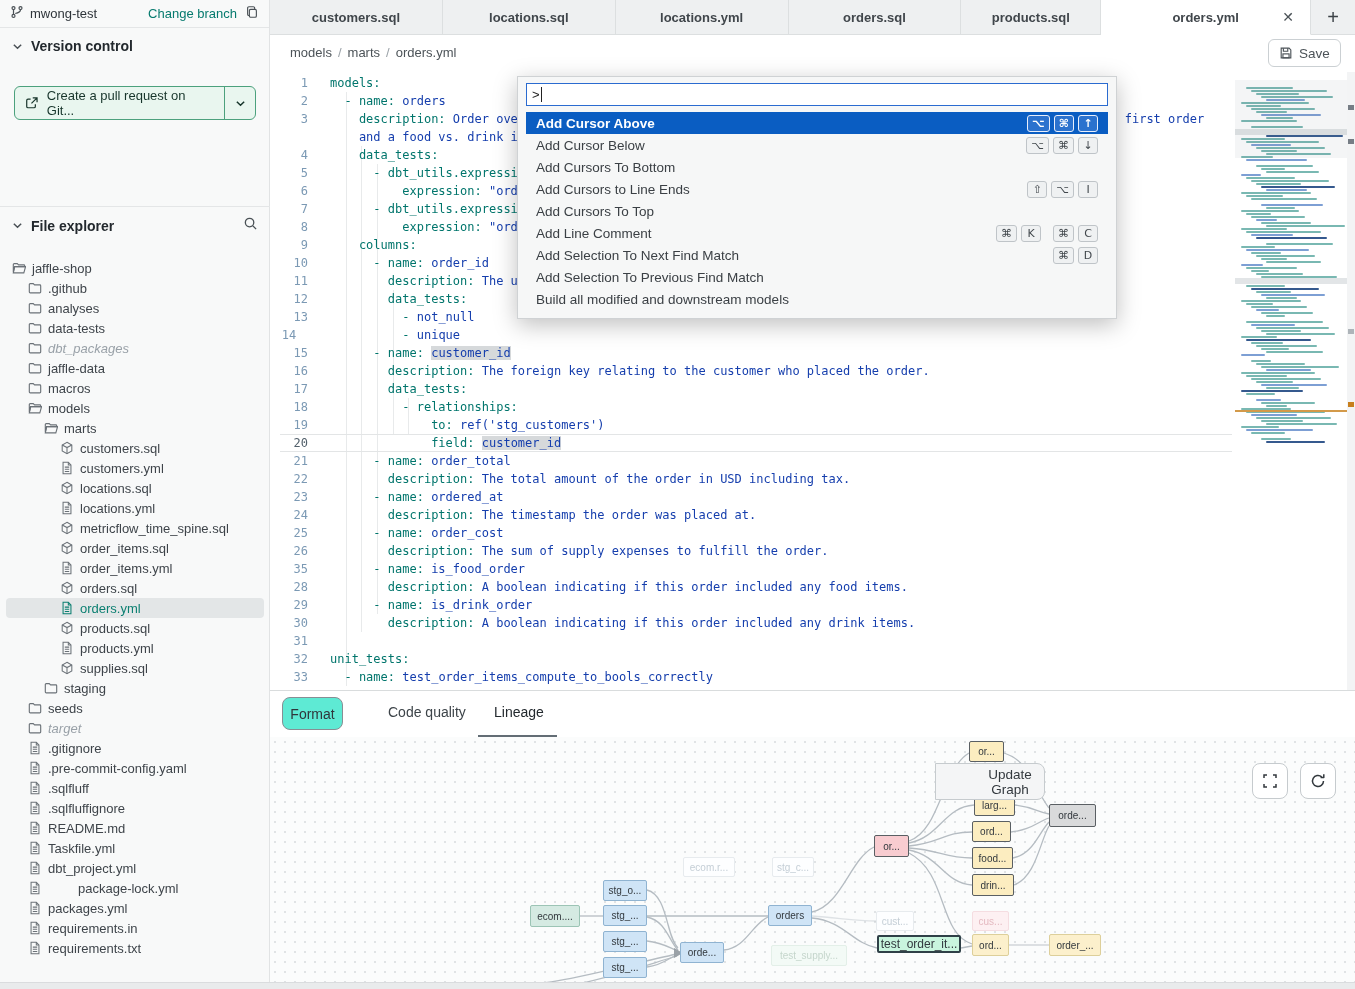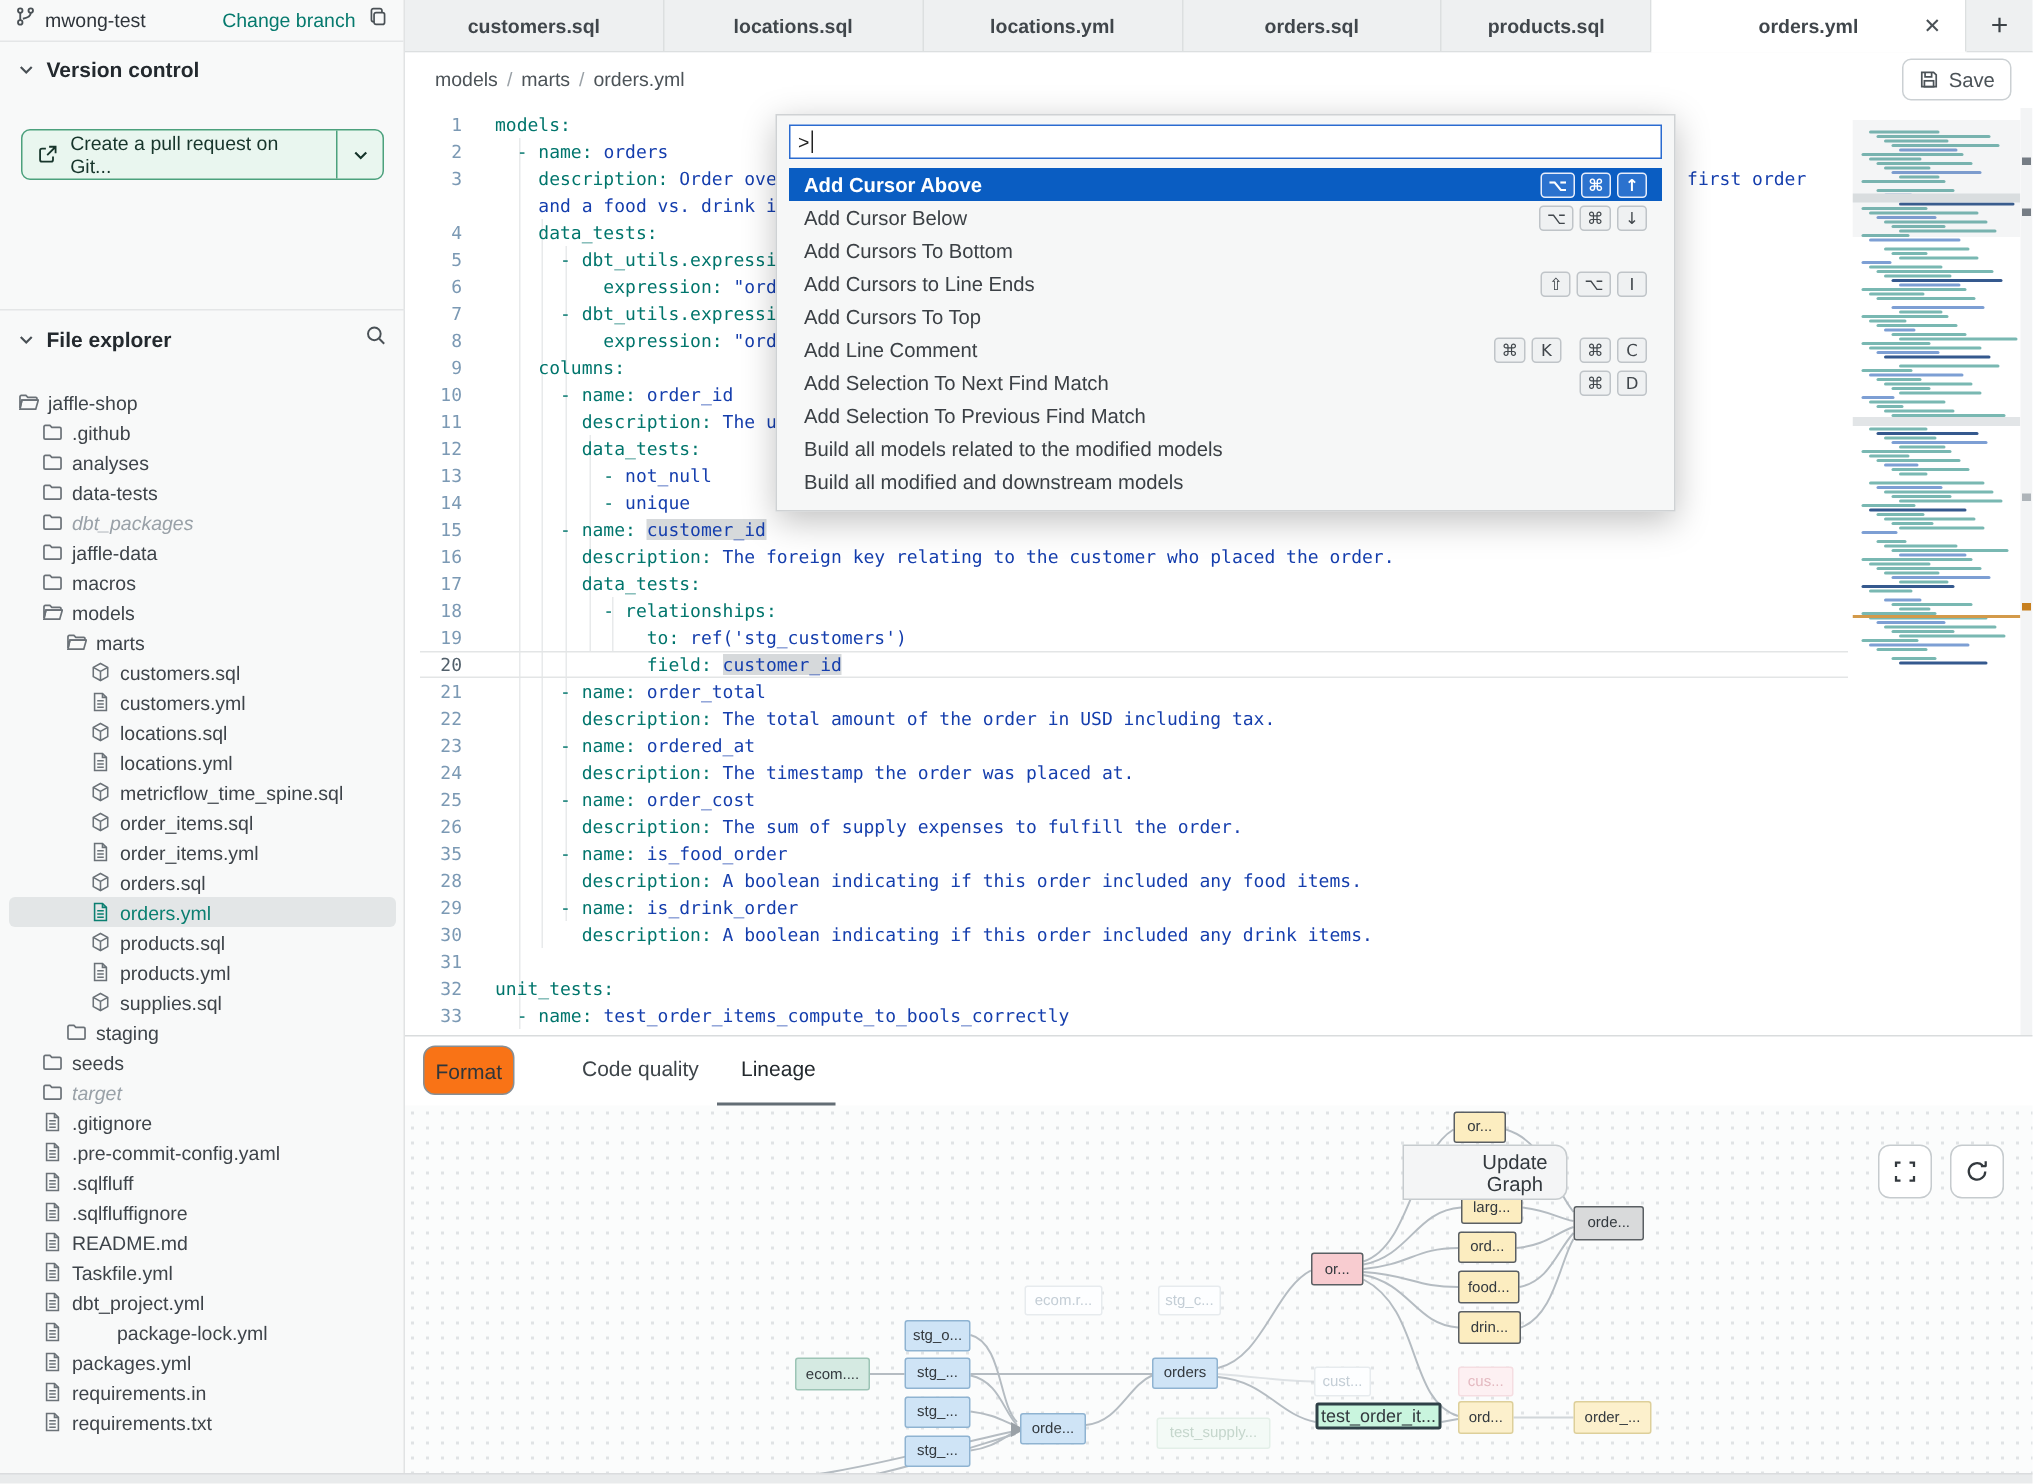--- a/index.html
+++ b/index.html
@@ -84,21 +84,21 @@
   .pal-keys { margin-left:auto; display:flex; gap:4px; align-items:center; }
   .chord { display:flex; gap:4px; margin-left:8px; }
   kbd { min-width:20px; height:17px; padding:0 4px; background:#eff1f2; border:1px solid #bfc4c8;
     border-radius:3px; font-family:"DejaVu Sans", "Liberation Sans", sans-serif; font-size:11px;
     color:#41474c; display:flex; align-items:center; justify-content:center; }
   .pal-row.sel kbd { background:#2b72ce; border-color:#e8eefb; color:#fff; }
 
   
   #panelbar { position:absolute; left:270px; top:690px; width:1085px; height:47px;
     background:#fff; border-top:1px solid #d9dcdd; }
-  #format-btn { position:absolute; left:12px; top:6px; width:61px; height:33px; background:#f97316;
+  #format-btn { position:absolute; left:12px; top:6px; width:61px; height:33px; background:#5eead4;
     border:1px solid #878e94; border-radius:8px; font-size:14px; color:#30363b;
     display:flex; align-items:center; justify-content:center; cursor:pointer; }
   .ptab { position:absolute; top:13px; font-size:14px; color:#3d4449; cursor:pointer; }
   #ptab-underline { position:absolute; left:208px; top:44px; width:79px; height:3px; background:#636d75; }
 
   
   #lineage { position:absolute; left:270px; top:737px; width:1085px; height:245px;
     background:#fbfcfc; background-image:radial-gradient(#e0e3e5 1px, transparent 1px);
     background-size:10px 10px; overflow:hidden; }
   #edges { position:absolute; left:0; top:0; }
@@ -549,21 +549,21 @@
       <div class="gut" style="top: 74px;">4</div>
       <div class="gut" style="top: 92px;">5</div>
       <div class="gut" style="top: 110px;">6</div>
       <div class="gut" style="top: 128px;">7</div>
       <div class="gut" style="top: 146px;">8</div>
       <div class="gut" style="top: 164px;">9</div>
       <div class="gut" style="top: 182px;">10</div>
       <div class="gut" style="top: 200px;">11</div>
       <div class="gut" style="top: 218px;">12</div>
       <div class="gut" style="top: 236px;">13</div>
-      <div class="gut" style="top: 254px;">14</div>
+      <div class="gut" style="top: 254px; text-align: center;">14</div>
       <div class="gut" style="top: 272px;">15</div>
       <div class="gut" style="top: 290px;">16</div>
       <div class="gut" style="top: 308px;">17</div>
       <div class="gut" style="top: 326px;">18</div>
       <div class="gut" style="top: 344px;">19</div>
       <div class="gut cur" style="top: 362px;">20</div>
       <div class="gut" style="top: 380px;">21</div>
       <div class="gut" style="top: 398px;">22</div>
       <div class="gut" style="top: 416px;">23</div>
       <div class="gut" style="top: 434px;">24</div>
@@ -802,24 +802,20 @@
             <kbd>⌘</kbd>
             <kbd>D</kbd>
           </span>
         </span>
       </div>
       <div class="pal-row">
         <span>Add Selection To Previous Find Match</span>
         <span class="pal-keys"></span>
       </div>
       <div class="pal-row">
-        <span>Build all models related to the modified models</span>
-        <span class="pal-keys"></span>
-      </div>
-      <div class="pal-row">
         <span>Build all modified and downstream models</span>
         <span class="pal-keys"></span>
       </div>
     </div>
 </div>
 
 <div id="panelbar">
   <div id="format-btn">Format</div>
   <div class="ptab" style="left:118px;">Code quality</div>
   <div class="ptab" style="left:224px; color:#23292e;">Lineage</div>

